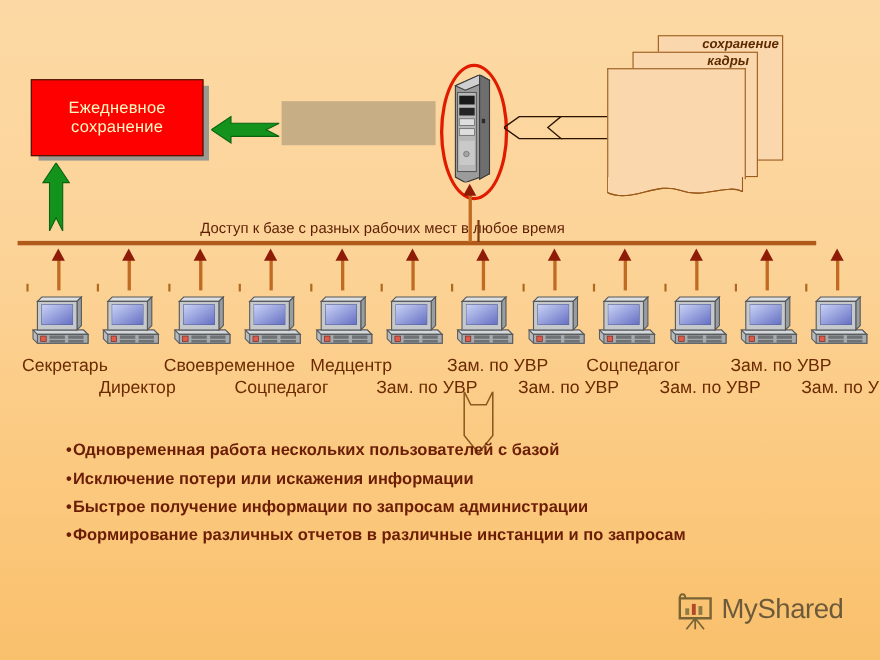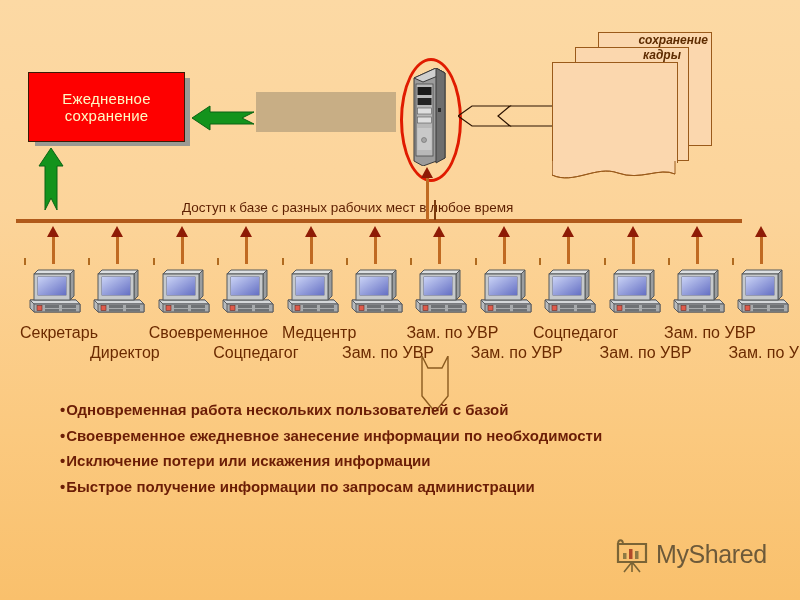--- a/index.html
+++ b/index.html
@@ -499,23 +499,23 @@
 
   <div class="abs" style="left:426px;top:176px;width:3px;height:44px;background:#c06a22;"></div>
   <div class="abs" style="left:421px;top:167px;width:0;height:0;border-left:6px solid transparent;border-right:6px solid transparent;border-bottom:11px solid #8e1b06;"></div>
 
   <svg class="abs" id="down-arrow" viewBox="0 0 34 56">
     <polygon points="4,0 10,12 24,12 30,0 30,40 17,56 4,40" fill="none" stroke="#8a5a1f" stroke-width="1.4"></polygon>
   </svg>
 
   <div class="abs" id="bullets">
       <div class="bullet-line"><span class="dot">•</span><span>Одновременная работа нескольких пользователей с базой</span></div>
-      <div class="bullet-line"><span class="dot">•</span><span>Своевременное ежедневное занесение информации по необходимости</span></div>
       <div class="bullet-line"><span class="dot">•</span><span>Исключение потери или искажения  информации</span></div>
       <div class="bullet-line"><span class="dot">•</span><span>Быстрое получение информации по запросам администрации</span></div>
+      <div class="bullet-line"><span class="dot">•</span><span>Формирование различных отчетов в различные инстанции и по запросам</span></div>
     </div>
 
   <div class="abs" id="watermark">
     <svg width="40" height="38" viewBox="0 0 40 38">
       <path d="M6,8 L34,8 L34,26 L6,26 Z" fill="none" stroke="#7a6436" stroke-width="2.2"></path>
       <rect x="11" y="17" width="3.5" height="6" fill="#8e7a44"></rect>
       <rect x="17" y="13" width="3.5" height="10" fill="#b04a2a"></rect>
       <rect x="23" y="15" width="3.5" height="8" fill="#8e7a44"></rect>
       <path d="M20,26 L12,36 M20,26 L28,36 M20,26 L20,36" stroke="#7a6436" stroke-width="1.6" fill="none"></path>
       <path d="M6,8 C6,3 11,3 11,8" stroke="#7a6436" stroke-width="1.8" fill="none"></path>

